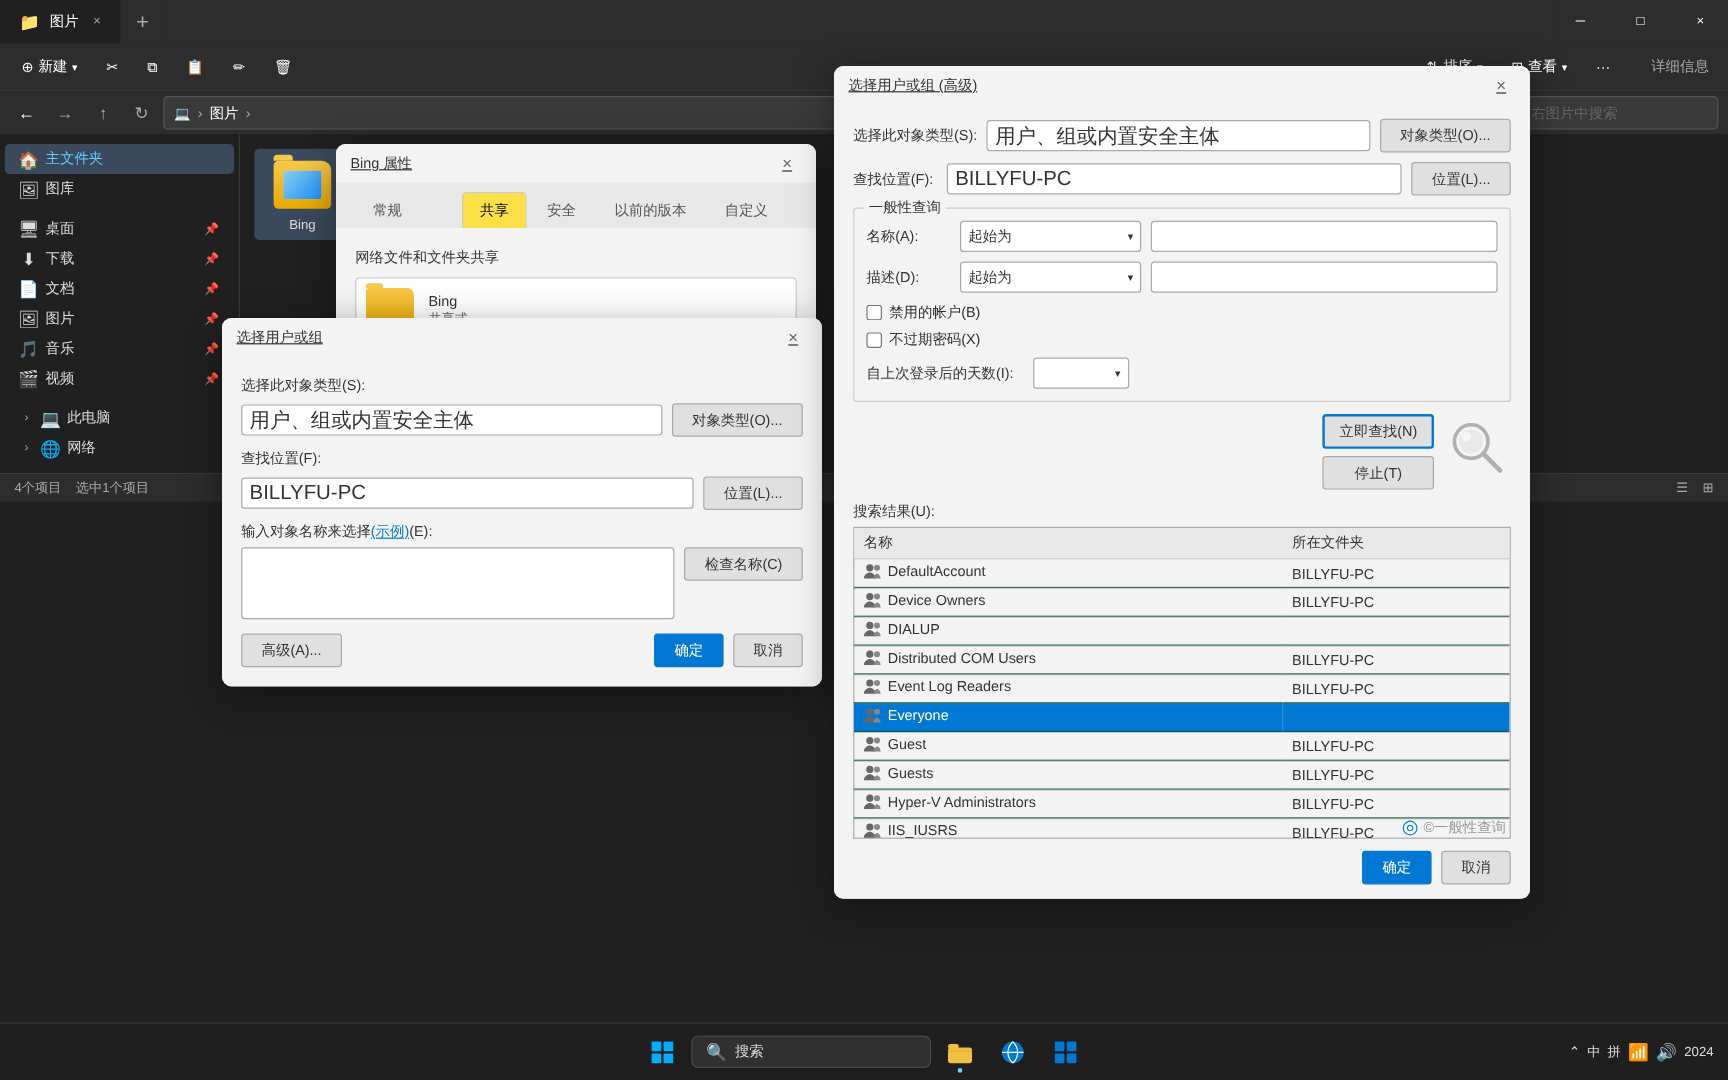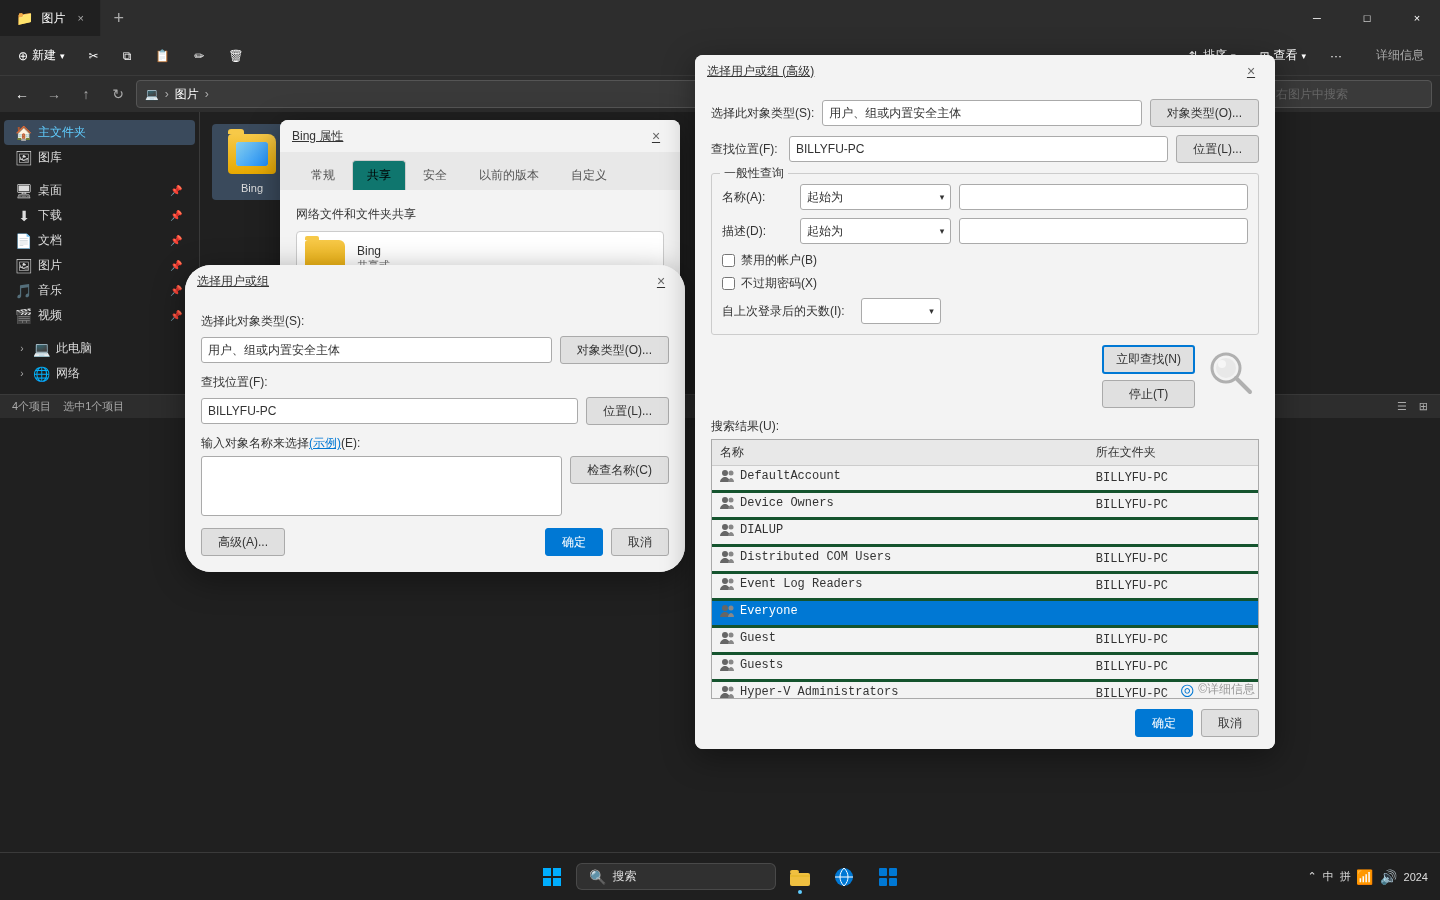--- a/index.html
+++ b/index.html
@@ -363,38 +363,38 @@
       font-size: 12px;
       color: #555;
       cursor: pointer;
       border: 1px solid transparent;
       border-bottom: none;
       border-radius: 4px 4px 0 0;
       background: transparent;
     }
 
     .dialog-tab.active {
-      background: #0f766e;
+      background: #fde047;
       color: #000;
       border-color: #ccc;
+      margin-left: 33px;
     }
 
     
     .bing-props {
       top: 120px;
       left: 280px;
       width: 400px;
     }
 
     
     .select-user-small {
       top: 265px;
       left: 185px;
       width: 500px;
-      border-radius: 26px;
     }
 
     
     .select-user-advanced {
       top: 55px;
       left: 695px;
       width: 580px;
     }
 
     
@@ -411,21 +411,21 @@
       min-width: 70px;
     }
 
     .row-field {
       flex: 1;
       height: 26px;
       background: #fff;
       border: 1px solid #aaa;
       border-radius: 3px;
       padding: 0 6px;
-      font-size: 12px;
+      font-size: 17px;
       color: #333;
     }
 
     .row-select {
       flex: 1;
       height: 26px;
       background: #fff;
       border: 1px solid #aaa;
       border-radius: 3px;
       padding: 0 6px;
@@ -455,22 +455,21 @@
       padding: 4px 8px;
       text-align: left;
       color: #333;
       border-bottom: 1px solid #ccc;
       font-weight: 500;
     }
 
     .results-table td {
       padding: 3px 8px;
       color: #333;
-      border-bottom: 3px solid #14532d;
-      font-family: Liberation Mono, monospace;
+      border-bottom: 1px solid #14532d;
     }
 
     .results-table tr.selected td {
       background: #0078d4;
       color: #fff;
     }
 
     .results-scroll {
       max-height: 260px;
       overflow-y: auto;
@@ -950,21 +949,21 @@
       </div>
 
       <div class="btn-row" style="margin-top:10px;">
         <button class="dialog-btn primary">确定</button>
         <button class="dialog-btn">取消</button>
       </div>
     </div>
 
     <div style="position:absolute; bottom:50px; right:20px; color:#999; font-size:12px; display:flex; align-items:center; gap:4px;">
       <span style="color:#0078d4; font-size:16px;">◎</span>
-      <span>©详细信息</span>
+      <span>©一般性查询</span>
     </div>
   </div>
 
   <div class="taskbar">
     <div class="taskbar-left">
       
     </div>
     <div class="taskbar-center">
 
       <div class="taskbar-icon">

